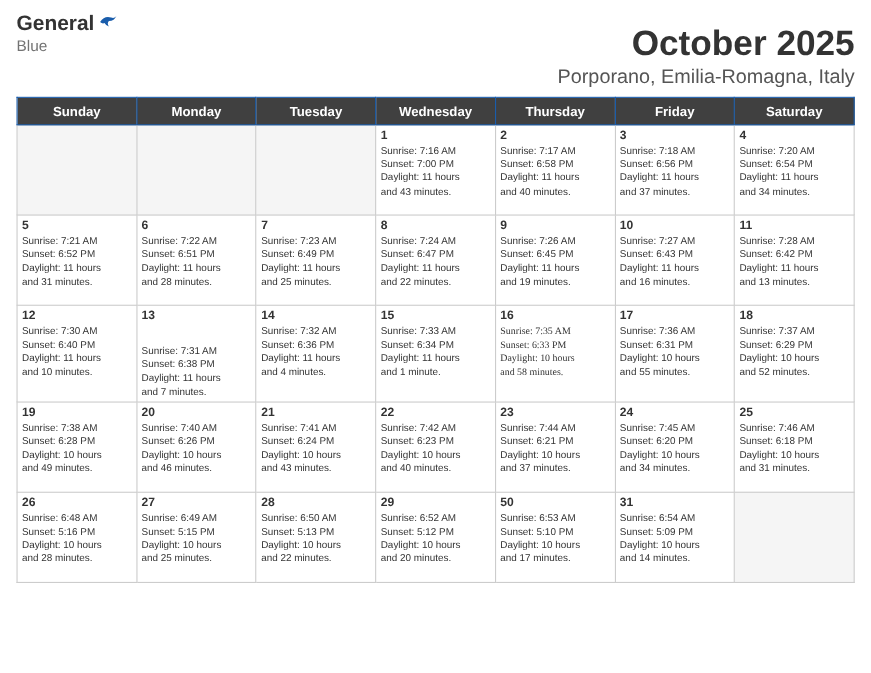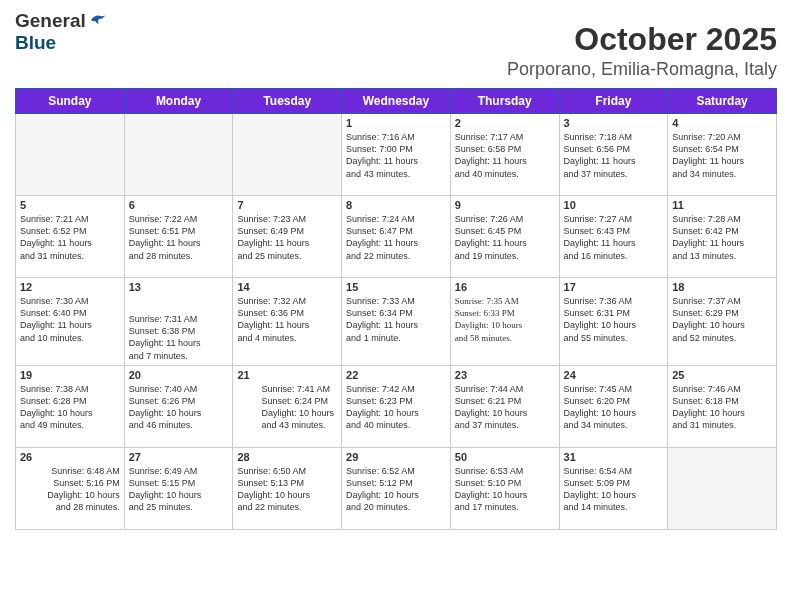--- a/index.html
+++ b/index.html
@@ -41,21 +41,21 @@
       font-size: 18px;
       color: #555;
       margin-top: 2px;
     }
     .calendar {
       width: 100%;
       border-collapse: collapse;
       table-layout: fixed;
     }
     .calendar th {
-      background: #6d28d9;
+      background: #404040;
       color: #fff;
       text-align: center;
       font-size: 12px;
       font-weight: bold;
       padding: 5px 2px;
       border: 1px solid #1a5dab;
     }
     .calendar td {
       border: 1px solid #ccc;
       vertical-align: top;
@@ -83,23 +83,23 @@
     .logo-wrapper {
       display: flex;
       align-items: center;
     }
     .logo-general {
       font-size: 19px;
       font-weight: bold;
       color: #333;
     }
     .logo-blue {
-      font-size: 19px;
-      font-weight: bold;
-      color: #0c4a6e;
+      font-size: 14px;
+      font-weight: normal;
+      color: #737373;
     }
   </style>
 </head>
 <body>
 
 <div class="page">
   <div class="header">
     <div class="logo">
       <div class="logo-wrapper">
         <span class="logo-general">General</span>
@@ -277,21 +277,21 @@
           </td>
           <td>
             <span class="day-number">20</span>
             <div class="day-info" style="white-space: pre-line;">Sunrise: 7:40 AM
 Sunset: 6:26 PM
 Daylight: 10 hours
 and 46 minutes.</div>
           </td>
           <td>
             <span class="day-number">21</span>
-            <div class="day-info" style="white-space: pre-line; margin-left: 24px;">Sunrise: 7:41 AM
+            <div class="day-info" style="white-space: pre-line;">Sunrise: 7:41 AM
 Sunset: 6:24 PM
 Daylight: 10 hours
 and 43 minutes.</div>
           </td>
           <td>
             <span class="day-number">22</span>
             <div class="day-info" style="white-space: pre-line;">Sunrise: 7:42 AM
 Sunset: 6:23 PM
 Daylight: 10 hours
 and 40 minutes.</div>
@@ -314,21 +314,21 @@
             <span class="day-number">25</span>
             <div class="day-info" style="white-space: pre-line;">Sunrise: 7:46 AM
 Sunset: 6:18 PM
 Daylight: 10 hours
 and 31 minutes.</div>
           </td>
         </tr>
         <tr>
           <td>
             <span class="day-number">26</span>
-            <div class="day-info" style="white-space: pre-line; text-align: right;">Sunrise: 6:48 AM
+            <div class="day-info" style="white-space: pre-line;">Sunrise: 6:48 AM
 Sunset: 5:16 PM
 Daylight: 10 hours
 and 28 minutes.</div>
           </td>
           <td>
             <span class="day-number">27</span>
             <div class="day-info" style="white-space: pre-line;">Sunrise: 6:49 AM
 Sunset: 5:15 PM
 Daylight: 10 hours
 and 25 minutes.</div>

